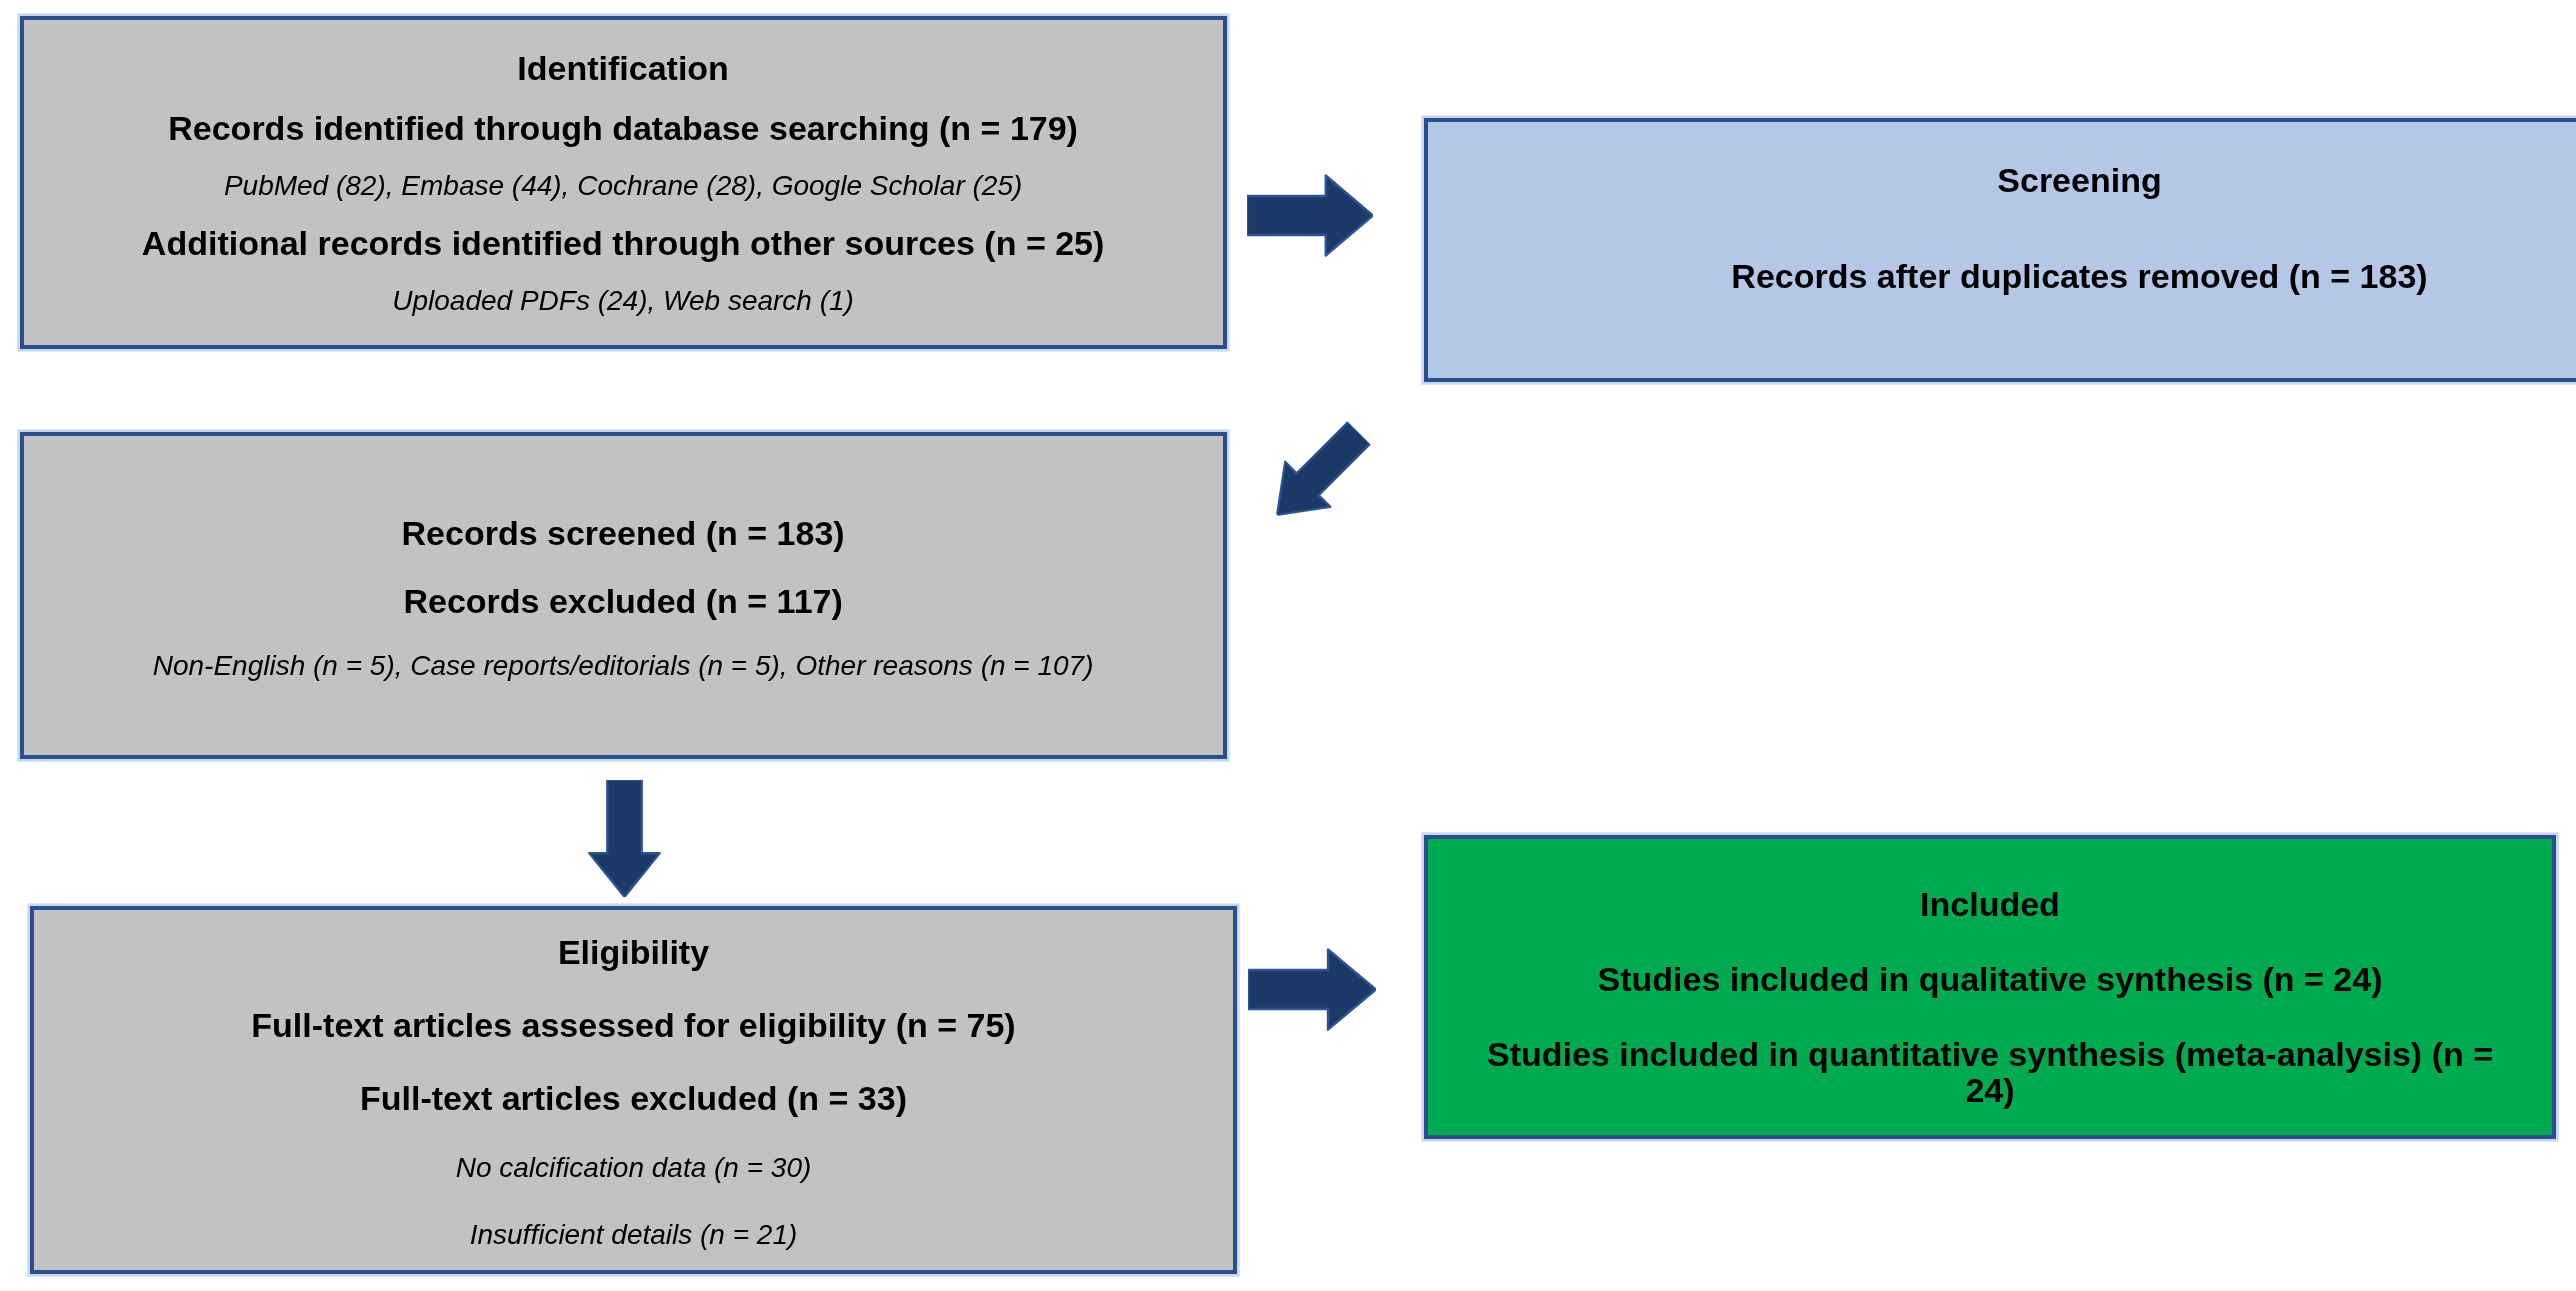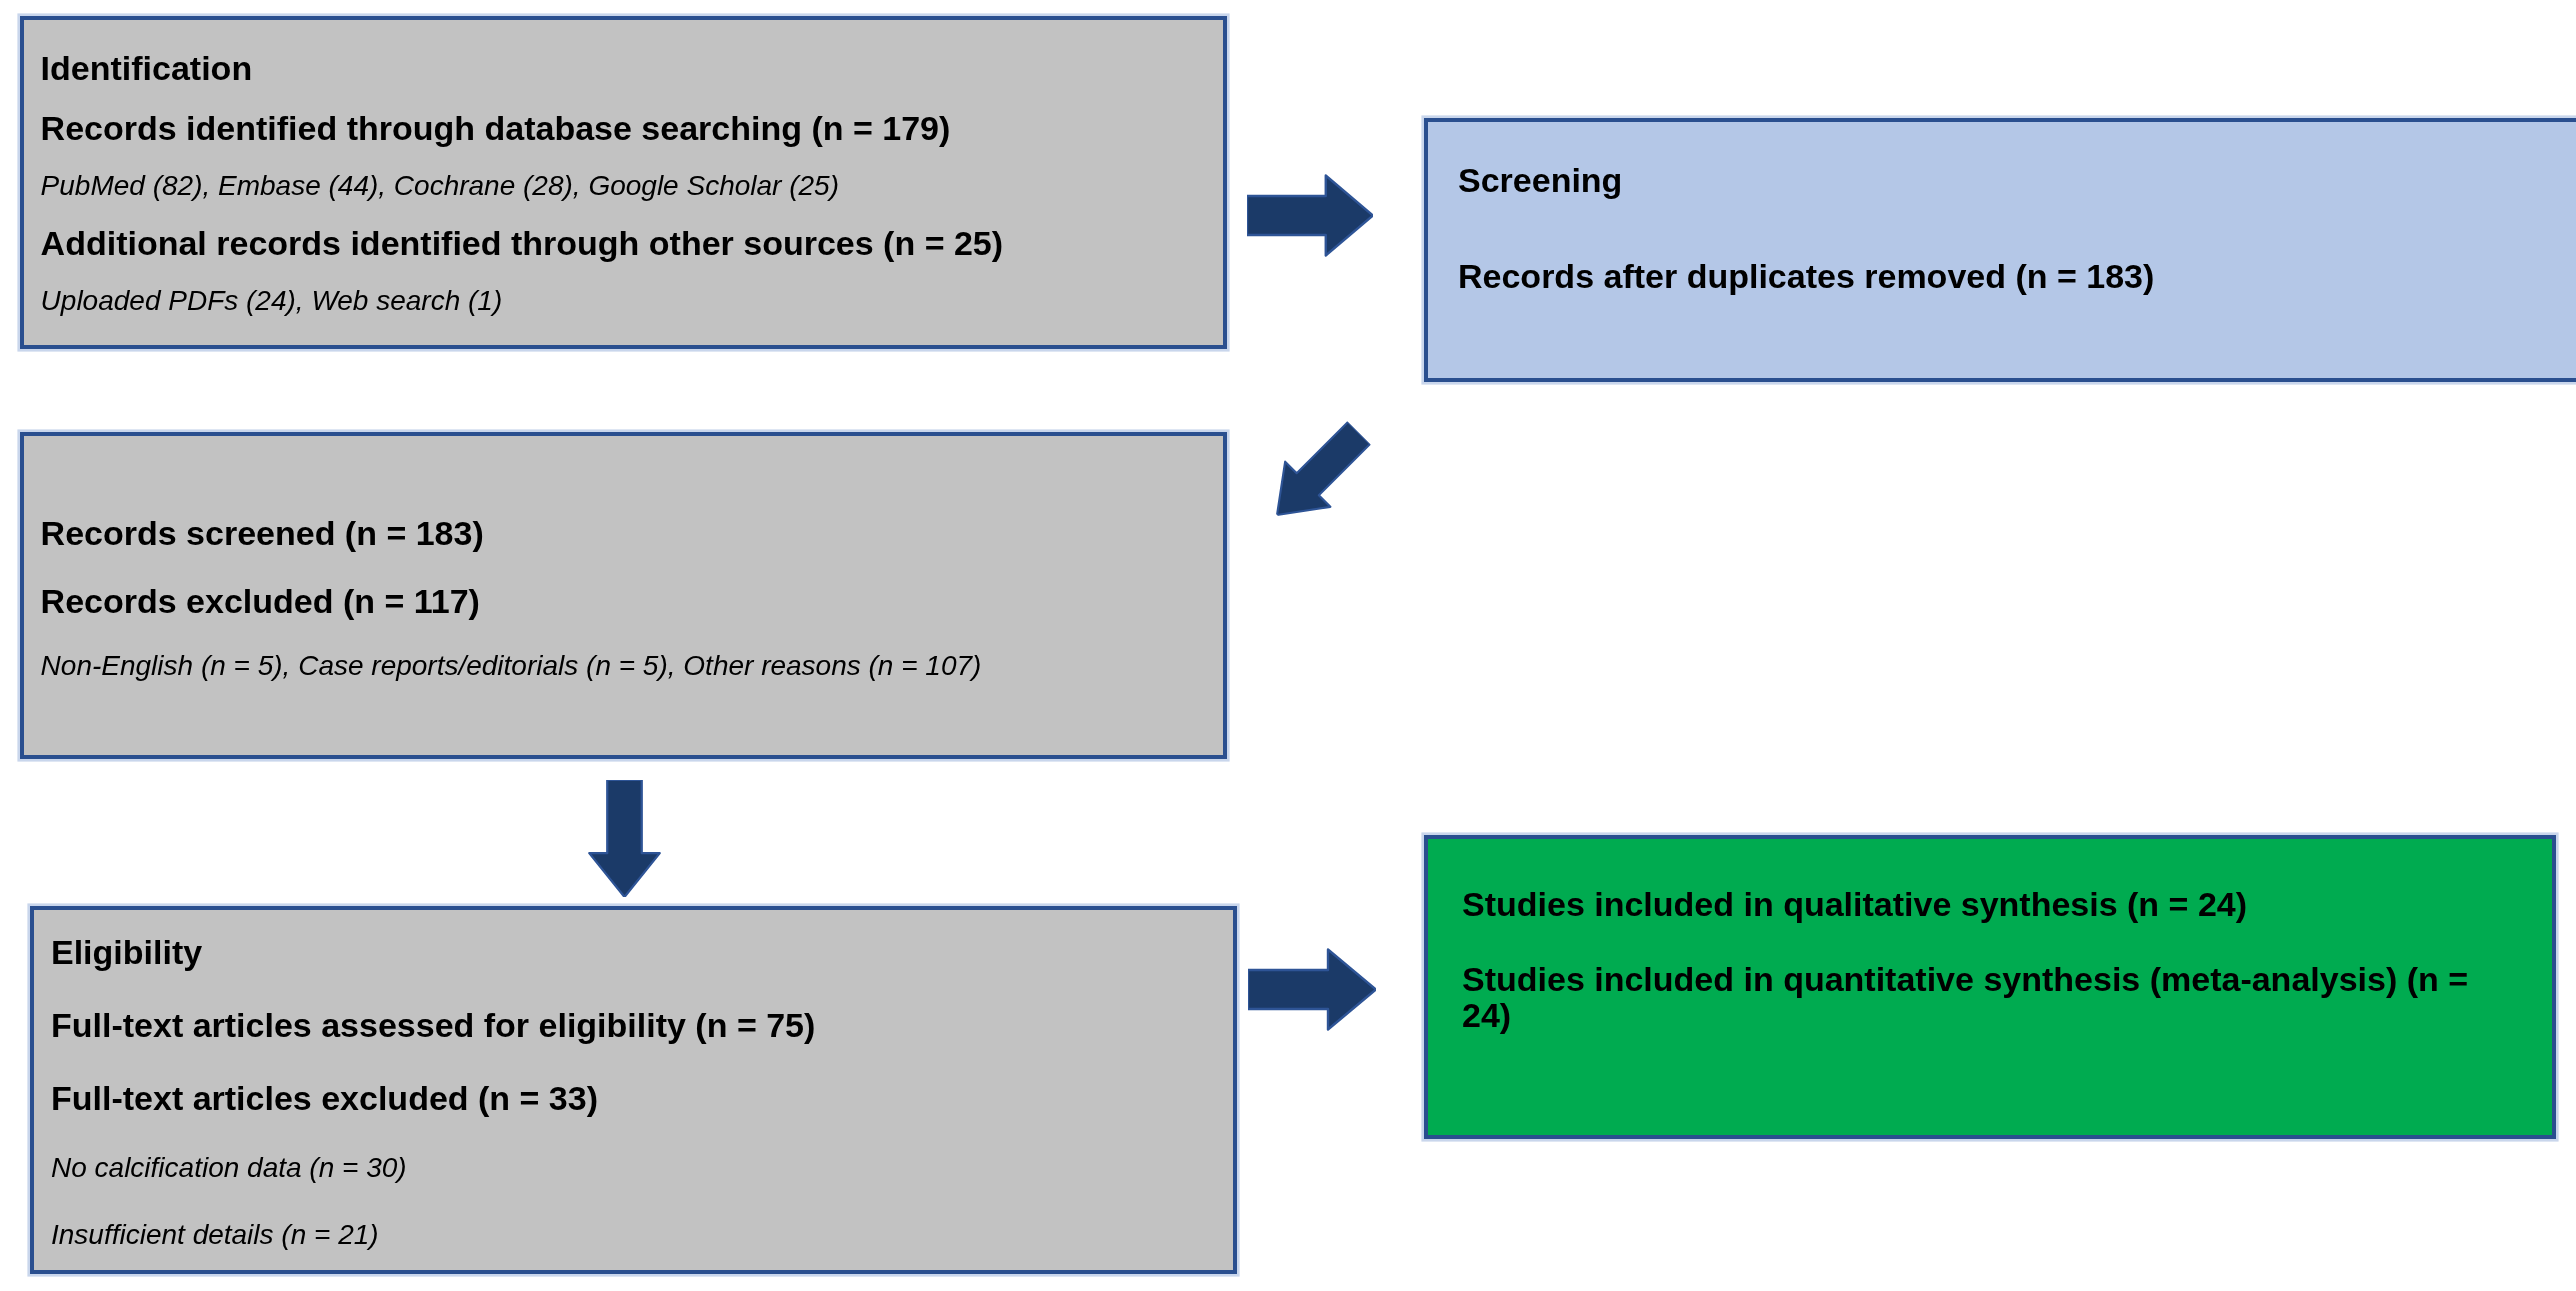--- a/index.html
+++ b/index.html
@@ -17,20 +17,21 @@
     overflow: hidden;
   }
   .box {
     position: absolute;
     box-sizing: border-box;
     border: 4.3px solid var(--border-blue, #2A4F8F);
     box-shadow: 0 0 0 2.6px var(--border-halo, #C9D6EC);
     display: flex;
     flex-direction: column;
     align-items: center;
+    text-align: center;
   }
   .box.gray  { background: var(--box-gray,  #C2C2C2); }
   .box.blue  { background: var(--box-blue,  #B4C7E7); }
   .box.green { background: var(--box-green, #00AB50); }
 
   .line { width: 100%; line-height: 1.06; }
   .line.bold  { font-size: 34px; font-weight: bold; }
   .line.small { font-size: 28px; font-weight: normal; font-style: italic; }
 
   #box-identification {
@@ -102,20 +103,21 @@
 
   <div class="box gray" id="box-eligibility">
     <div class="line bold">Eligibility</div>
     <div class="line bold">Full-text articles assessed for eligibility (n = 75)</div>
     <div class="line bold">Full-text articles excluded (n = 33)</div>
     <div class="line small">No calcification data (n = 30)</div>
     <div class="line small">Insufficient details (n = 21)</div>
   </div>
 
   <div class="box green" id="box-included">
+    <div class="line bold">Included</div>
     <div class="line bold">Studies included in qualitative synthesis (n = 24)</div>
     <div class="line bold">Studies included in quantitative synthesis (meta-analysis) (n = 24)</div>
   </div>
 
   <div class="arrow" id="arrow-identification-to-screening">
     <svg viewBox="0 0 160 100" preserveAspectRatio="none" aria-hidden="true">
       <polygon points="0,27 100,27 100,3 160,50 100,97 100,73 0,73" fill="currentColor" stroke="#2E5496" stroke-width="3" stroke-linejoin="round"></polygon>
     </svg>
   </div>
 

